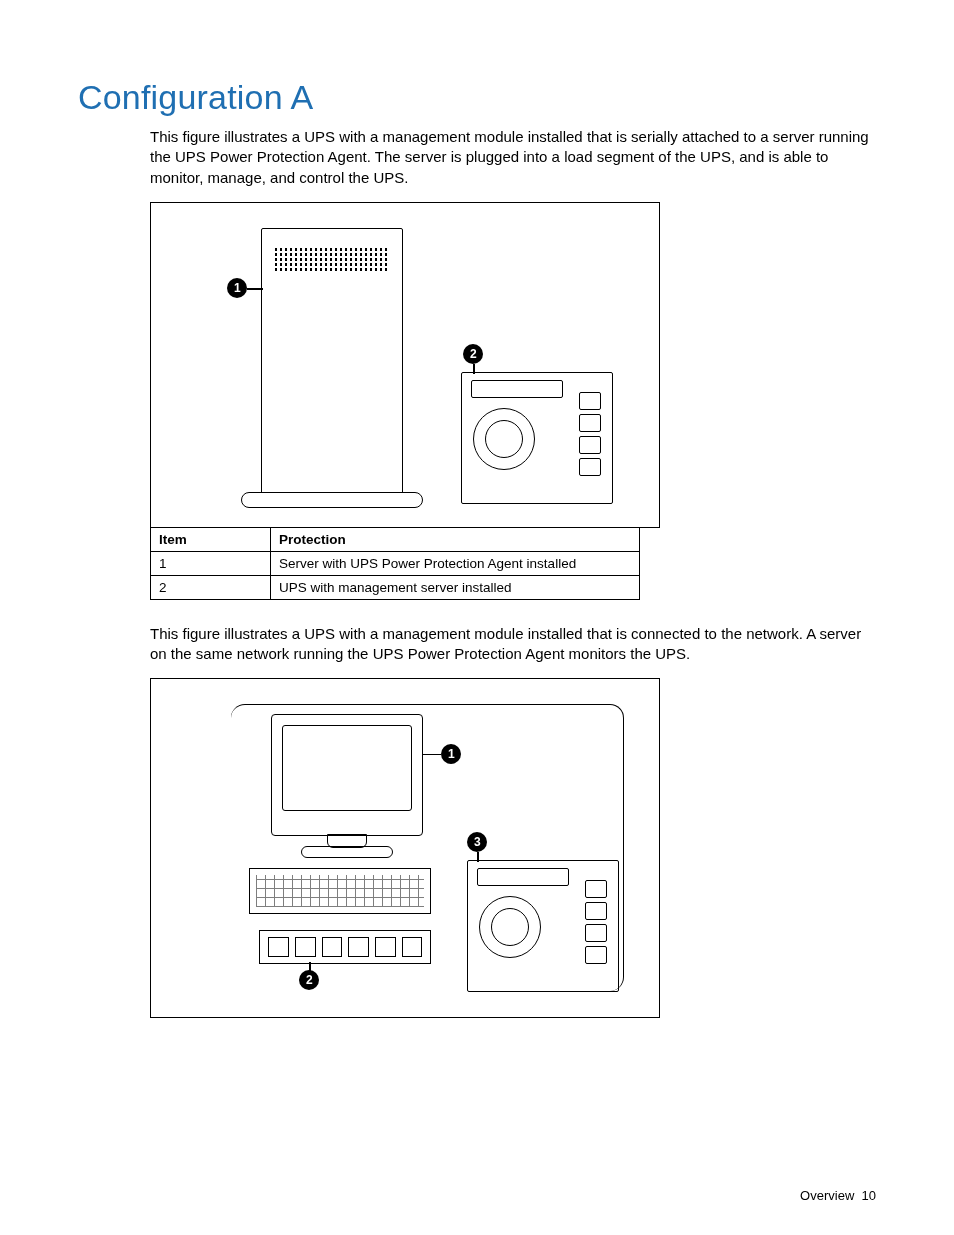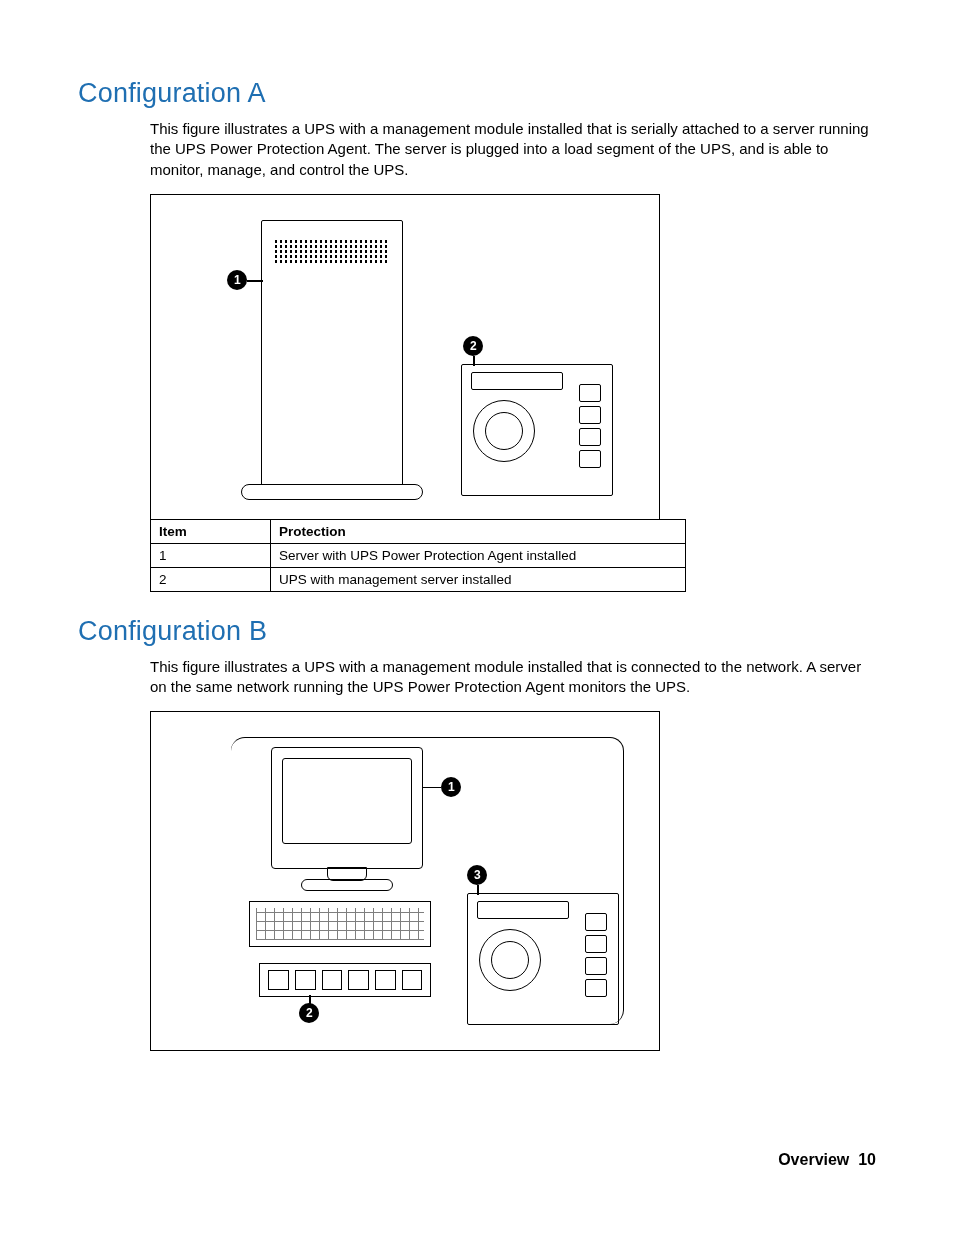--- a/index.html
+++ b/index.html
@@ -15,21 +15,21 @@
     box-sizing: border-box;
   }
   .page {
     padding: 78px 78px 0 78px;
     box-sizing: border-box;
     height: 100%;
     position: relative;
   }
   h2.section-title {
     font-weight: 400;
-    font-size: 27px;
+    font-size: 34px;
     color: #1f6fb2;
     margin: 0 0 10px 0;
     letter-spacing: 0.2px;
   }
   p.body {
     font-size: 15px;
     line-height: 1.35;
     margin: 0 0 14px 0;
     padding-left: 72px;
     max-width: 800px;
@@ -42,43 +42,42 @@
     align-items: center;
     justify-content: center;
     box-sizing: border-box;
   }
   .figure.a { width: 510px; height: 326px; }
   .figure.b { width: 510px; height: 340px; margin-top: 6px; }
 
   table.desc {
     margin-left: 72px;
     border-collapse: collapse;
-    width: 536px;
+    width: 490px;
     margin-top: -1px;
     font-size: 13.5px;
   }
   table.desc th, table.desc td {
     border: 1px solid #000;
     padding: 4px 8px;
     text-align: left;
     vertical-align: top;
   }
   table.desc th {
     font-weight: 700;
   }
   table.desc col.c1 { width: 120px; }
 
   .section-gap { height: 24px; }
 
   .footer {
     position: absolute;
-    bottom: 66px;
+    bottom: 32px;
     right: 78px;
-    font-size: 16px;
-    font-weight: bold;
+    font-size: 13px;
   }
 
   
   .schem { position: relative; width: 92%; height: 88%; }
   .box { position: absolute; border: 1.5px solid #000; background: #fff; border-radius: 2px; }
   .callout {
     position: absolute;
     width: 20px; height: 20px;
     border-radius: 50%;
     background: #000; color: #fff;
@@ -161,21 +160,20 @@
       </tr>
       <tr>
         <td>2</td>
         <td>UPS with management server installed</td>
       </tr>
     </tbody>
   </table>
 
   <div class="section-gap"></div>
 
-  <h2 class="section-title">Configuration B</h2>
   <p class="body">This figure illustrates a UPS with a management module installed that is connected to the network. A server on the same network running the UPS Power Protection Agent monitors the UPS.</p>
 
   <div class="figure b">
     <div class="schem">
 
       <div class="monitor" style="left:100px; top:14px; width:150px; height:120px;">
         <div class="screen"></div>
       </div>
       <div class="stand" style="left:156px; top:134px; width:38px; height:12px; border-radius:0 0 6px 6px;"></div>
       <div class="stand" style="left:130px; top:146px; width:90px; height:10px; border-radius:6px;"></div>

